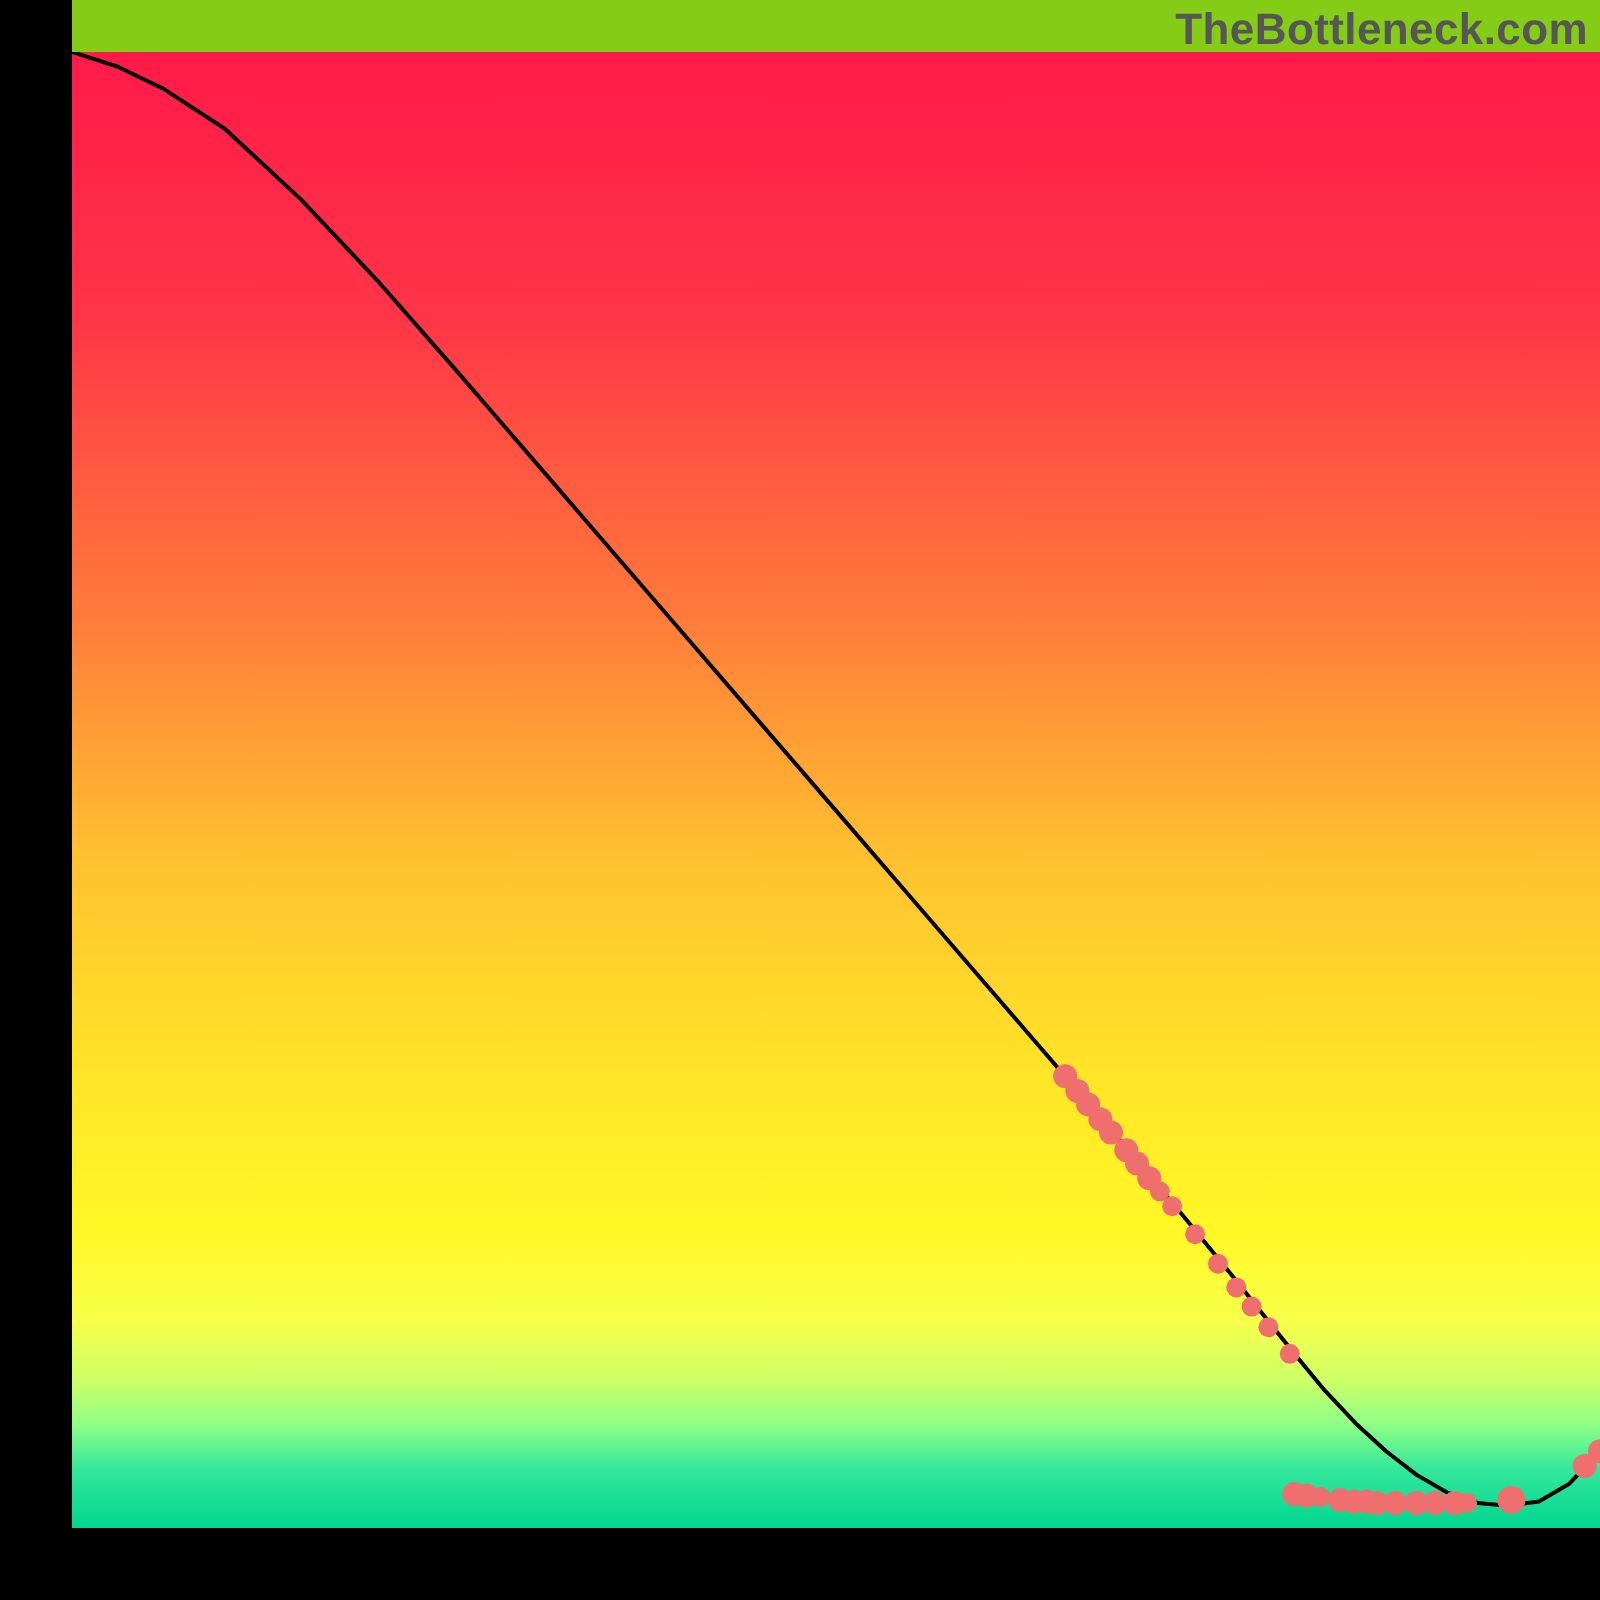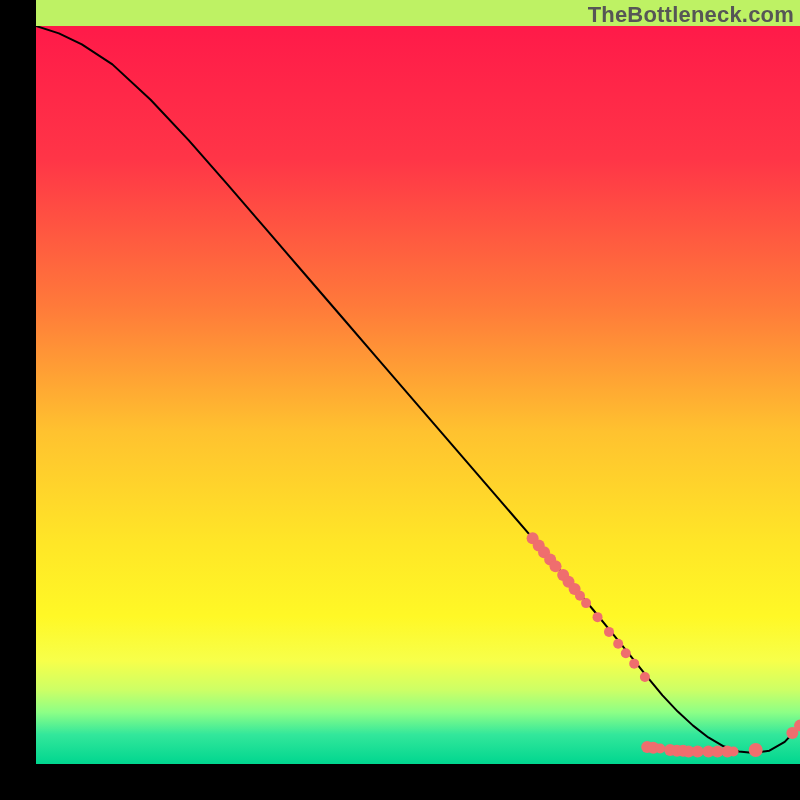--- a/index.html
+++ b/index.html
@@ -3,21 +3,21 @@
 <meta charset="utf-8">
 <style>
   * { margin: 0; padding: 0; box-sizing: border-box; }
   html, body { width: 800px; height: 800px; background: #000; overflow: hidden; }
   .frame {
     position: absolute;
     left: 36px;
     top: 0;
     width: 764px;
     height: 764px;
-    background: #bef264;
+    background: #84cc16;
   }
   .plot {
     position: absolute;
     left: 0;
     top: 26px;
     width: 764px;
     height: 738px;
   }
   .watermark {
     position: absolute;

